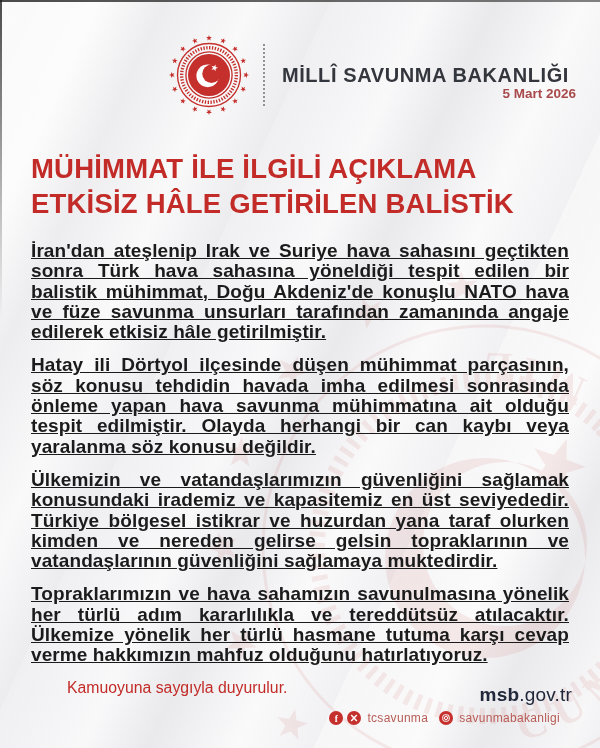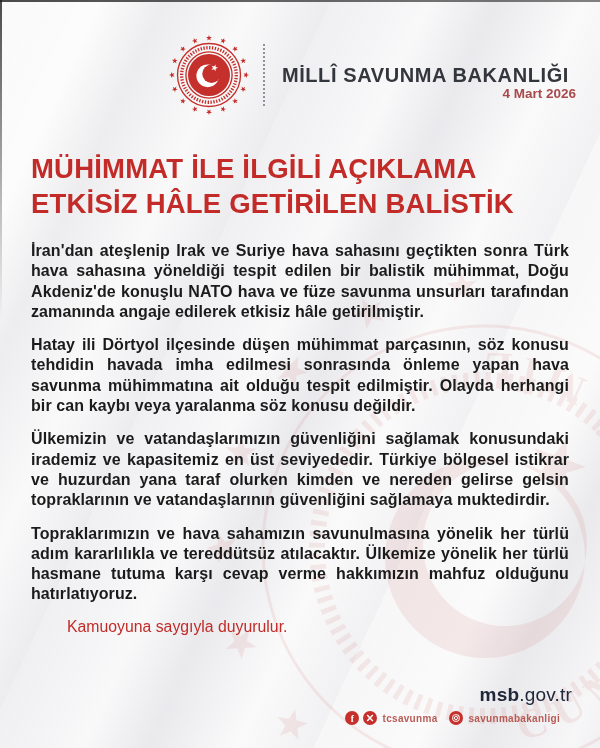--- a/index.html
+++ b/index.html
@@ -31,32 +31,32 @@
   .hdr-org{font-size:20px;font-weight:700;color:#33363c;letter-spacing:0.6px;line-height:1.3;}
   .hdr-doc{font-size:17.5px;font-weight:400;color:#595e66;letter-spacing:1.4px;margin-top:3px;}
   .hdr-date{position:absolute;top:54px;right:24px;font-size:13.5px;font-weight:700;color:#a8494b;}
 
   
   .title{margin-top:33px;color:#c22b27;font-weight:800;font-size:27.5px;line-height:35px;letter-spacing:0.2px;}
   .title div{white-space:nowrap;}
 
   
   .body{margin-top:20px;}
-  .body p{margin:4px 0 13px 0;font-size:16px;font-weight:700;color:#1b1b1c;
-    line-height:20.3px;text-align:justify;letter-spacing:0.1px;}
+  .body p{margin:4px 0 13px 0;font-size:19px;font-weight:700;color:#1b1b1c;
+    line-height:20.3px;text-align:justify;letter-spacing:0.1px;text-decoration:underline;}
   .closing{margin-top:7px;font-size:15.8px;font-weight:400;color:#c22b27;margin-left:36px;}
 
   
   .footer{position:absolute;right:28px;top:684px;text-align:right;z-index:3;}
   .website{font-size:19px;color:#20283a;letter-spacing:0.2px;}
   .website .wb{font-weight:700;}
   .website .wr{font-weight:500;}
   .social-row{margin-top:5px;display:flex;justify-content:flex-end;align-items:center;gap:4px;}
   .sicon{width:14px;height:14px;display:inline-block;}
-  .handle{font-size:10px;font-weight:700;color:#b85b55;letter-spacing:0.3px;margin:0 7px 0 2px;}
+  .handle{font-size:12px;font-weight:400;color:#b85b55;letter-spacing:0.3px;margin:0 7px 0 2px;}
 </style>
 </head>
 <body>
 
 <svg width="0" height="0" style="position:absolute">
   <defs>
     <symbol id="star5" viewBox="-5.2 -5.2 10.4 10.4">
       <path d="M0,-5 L1.18,-1.62 L4.76,-1.55 L1.9,0.62 L2.94,4.05 L0,2 L-2.94,4.05 L-1.9,0.62 L-4.76,-1.55 L-1.18,-1.62 Z" fill="currentColor"></path>
     </symbol>
   </defs>
@@ -122,21 +122,21 @@
         <circle cx="48.5" cy="51" r="13.5" fill="#ffffff"></circle>
         <circle cx="53" cy="48.5" r="11" fill="#c5302c"></circle>
         <use href="#star5" x="-4.5" y="-4.5" width="9" height="9" transform="translate(56.5,41.5) rotate(18)" fill="#ffffff" color="#ffffff"></use>
       </svg>
     </span>
     <span class="hdr-divider"></span>
     <div>
       <div class="hdr-org">MİLLÎ SAVUNMA BAKANLIĞI</div>
     </div>
   </div>
-  <div class="hdr-date">4 Mart 2026</div>
+  <div class="hdr-date">5 Mart 2026</div>
 
   <div class="title">
     <div>MÜHİMMAT İLE İLGİLİ AÇIKLAMA</div>
     <div>ETKİSİZ HÂLE GETİRİLEN BALİSTİK</div>
   </div>
 
   <div class="body">
     <p>İran'dan ateşlenip Irak ve Suriye hava sahasını geçtikten sonra Türk hava sahasına yöneldiği tespit edilen bir balistik mühimmat, Doğu Akdeniz'de konuşlu NATO hava ve füze savunma unsurları tarafından zamanında angaje edilerek etkisiz hâle getirilmiştir.</p>
     <p>Hatay ili Dörtyol ilçesinde düşen mühimmat parçasının, söz konusu tehdidin havada imha edilmesi sonrasında önleme yapan hava savunma mühimmatına ait olduğu tespit edilmiştir. Olayda herhangi bir can kaybı veya yaralanma söz konusu değildir.</p>
     <p>Ülkemizin ve vatandaşlarımızın güvenliğini sağlamak konusundaki irademiz ve kapasitemiz en üst seviyededir. Türkiye bölgesel istikrar ve huzurdan yana taraf olurken kimden ve nereden gelirse gelsin topraklarının ve vatandaşlarının güvenliğini sağlamaya muktedirdir.</p>

